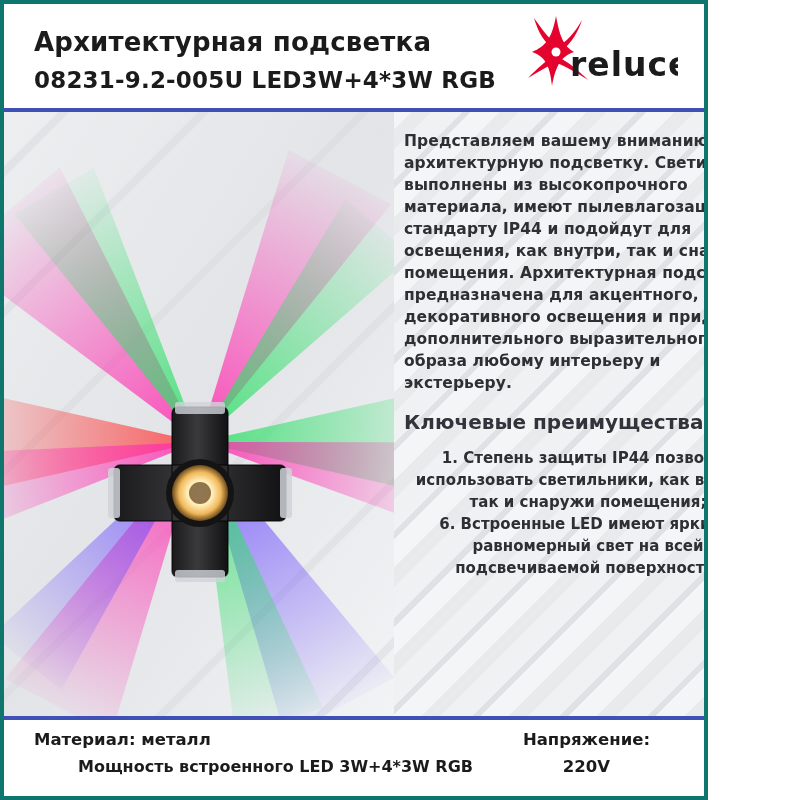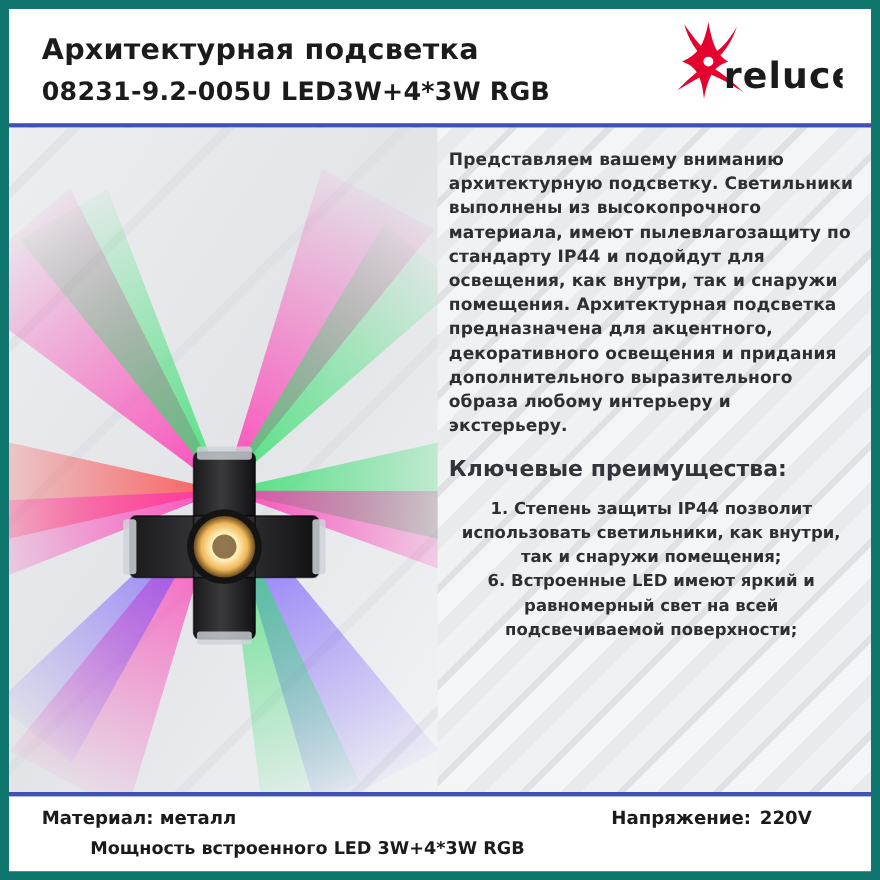--- a/index.html
+++ b/index.html
@@ -8,25 +8,25 @@
   }
   body {
     width: 800px;
     height: 800px;
     font-family: "DejaVu Sans", sans-serif;
     background: #ffffff;
     overflow: hidden;
   }
   .page {
     position: relative;
-    width: 800px;
+    width: 708px;
     height: 800px;
     box-sizing: border-box;
-    border: 8px solid #0f766e;
-    background: #0c4a6e;
+    border: 4px solid #0f766e;
+    background: #f9a8d4;
     overflow: hidden;
   }
 
   
   .header {
     position: relative;
     height: 108px;
     background: #ffffff;
     box-sizing: border-box;
     padding: 14px 24px 0 30px;
@@ -121,21 +121,21 @@
     height: 80px;
     background: #ffffff;
     border-top: 4px solid #3f51b5;
     box-sizing: border-box;
     padding: 10px 40px 0 30px;
     display: flex;
     justify-content: space-between;
     align-items: flex-start;
   }
   .footer-left { display: flex; flex-direction: column; gap: 8px; }
-  .footer-right { text-align: center; display: flex; flex-direction: row; gap: 8px; padding-right: 14px;}
+  .footer-right { text-align: center; display: flex; flex-direction: column; gap: 8px; padding-right: 14px;}
   .f-line {
     font-size: 16.5px;
     font-weight: bold;
     color: #1b1b1b;
   }
   .f-line.small { font-size: 16px; margin-left: 44px; }
 </style>
 </head>
 <body>
 

